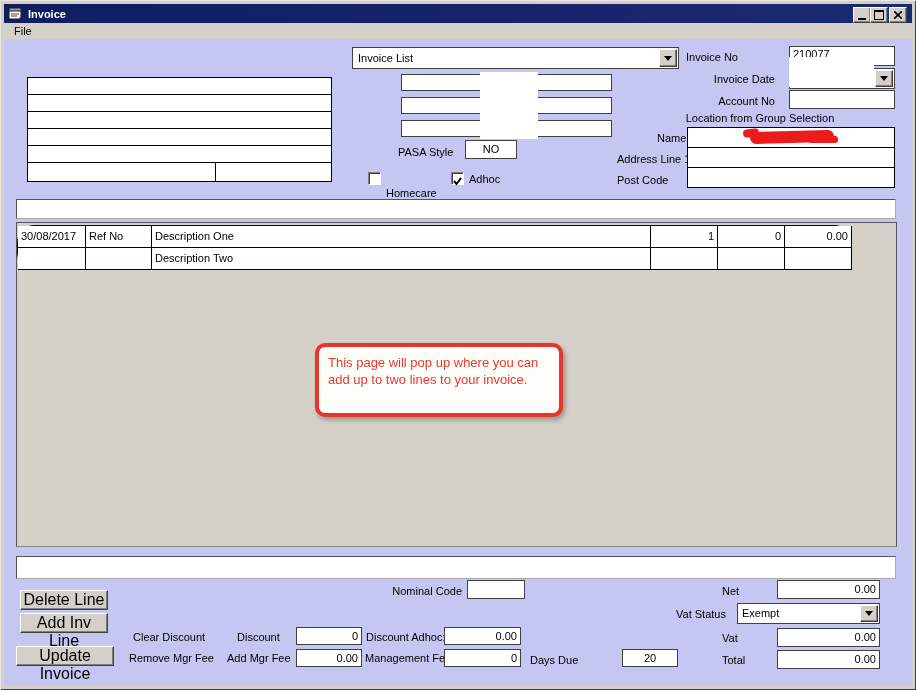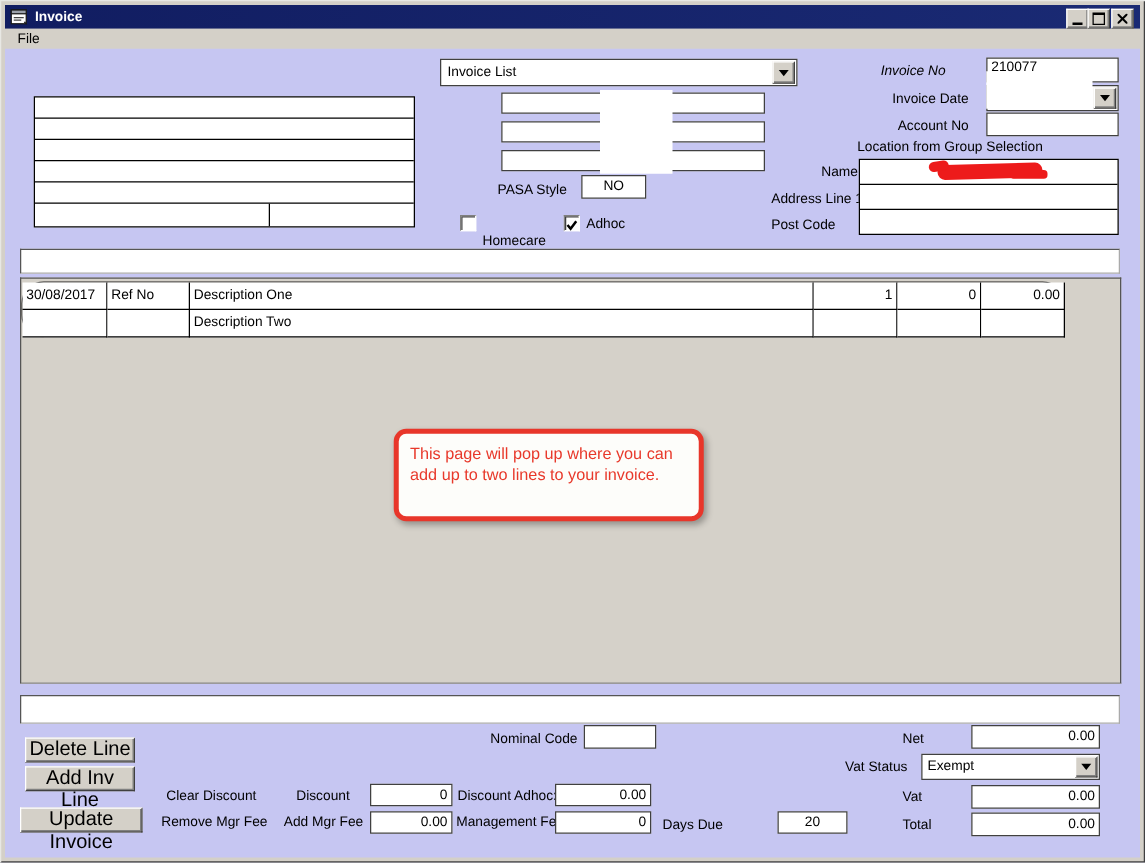--- a/index.html
+++ b/index.html
@@ -85,28 +85,28 @@
       <line x1="8" y1="0" x2="0" y2="8" stroke="#000" stroke-width="1.6"></line>
     </svg>
   </div>
 
   <div class="menubar">
     <span class="menu-item">File</span>
   </div>
 
   <div class="client"></div>
 
-  <div class="tb" style="left:352px;top:47px;width:286px;height:22px;">
+  <div class="tb" style="left:352px;top:47px;width:327px;height:22px;">
     <span class="val" style="padding:3px 5px;">Invoice List</span>
     <div class="combo-arrow">
         <div class="tri"></div>
       </div>
   </div>
 
-  <div class="lbl" style="left:686px;top:51px;width:89px;text-align:center;font-style:italic;">Invoice No</div>
+  <div class="lbl" style="left:686px;top:51px;width:89px;text-align:left;">Invoice No</div>
   <div class="tb" style="left:789px;top:46px;width:106px;height:20px;">
     <span class="val" style="padding:0 3px;">210077</span>
   </div>
   <div class="lbl" style="left:686px;top:73px;width:89px;text-align:right;">Invoice Date</div>
   <div class="tb" style="left:789px;top:68px;width:106px;height:21px;">
     <span class="val"></span>
     <div class="combo-arrow" style="z-index:7;">
         <div class="tri"></div>
       </div>
   </div>

